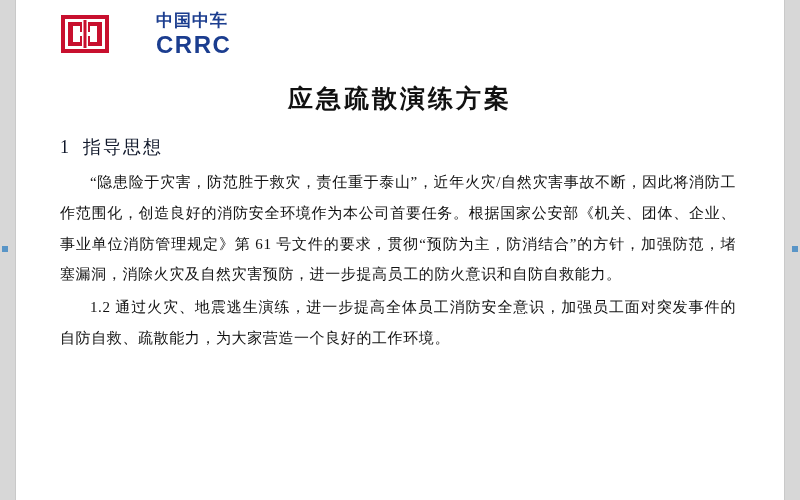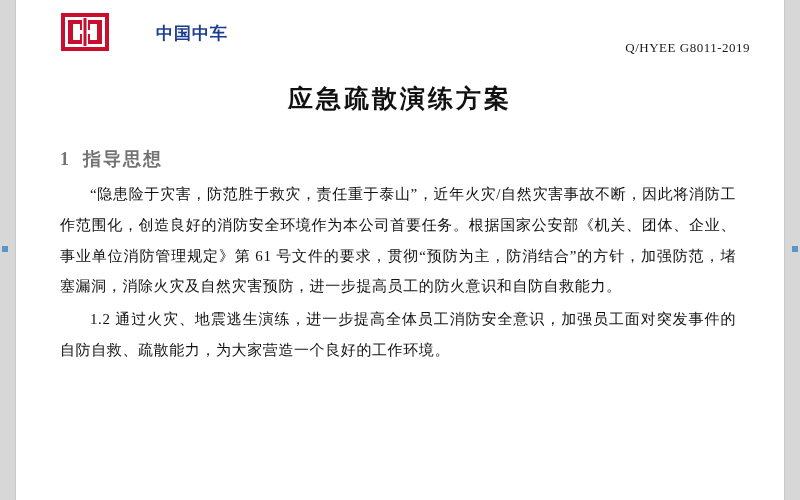--- a/index.html
+++ b/index.html
@@ -100,32 +100,32 @@
     letter-spacing: .5px;
   }
 
   
   .doc-title {
     text-align: center;
     font-size: 25px;
     font-weight: bold;
     letter-spacing: 3px;
     color: #111;
-    margin: 8px 0 32px 0;
+    margin: 8px 0 20px 0;
     font-family: "Liberation Serif", serif;
   }
 
   
   .doc-body {
     padding: 0 40px 0 44px;
   }
   .sec-heading {
     font-size: 18px;
-    font-weight: bold;
-    color: #737373;
+    font-weight: normal;
+    color: #0f172a;
     letter-spacing: 2px;
     margin: 8px 0 8px 0;
   }
   .sec-heading .num {
     margin-right: 12px;
     font-family: "Liberation Serif", serif;
   }
   p.para {
     font-size: 15px;
     color: #111;
@@ -160,23 +160,23 @@
             <rect x="8" y="10" width="34" height="24" fill="#c8102e"></rect>
             <rect x="13" y="14" width="7" height="16" fill="#ffffff"></rect>
             <rect x="30" y="14" width="7" height="16" fill="#ffffff"></rect>
             <rect x="13" y="20" width="24" height="4" fill="#ffffff"></rect>
             <rect x="22" y="8" width="6" height="28" fill="#ffffff"></rect>
             <rect x="23.5" y="8" width="3" height="28" fill="#c8102e"></rect>
           </svg>
         </span>
         <span class="logo-text">
           <div class="logo-cn">中国中车</div>
+          <div class="logo-en">CRRC</div>
         </span>
       </div>
-      <div class="doc-code">Q/HYEE G8011-2019</div>
     </div>
 
     <h1 class="doc-title">应急疏散演练方案</h1>
 
     <div class="doc-body">
 
       <h2 class="sec-heading">
         <span class="num">1</span><span>指导思想</span>
       </h2>
       <p class="para">“隐患险于灾害，防范胜于救灾，责任重于泰山”，近年火灾/自然灾害事故不断，因此将消防工作范围化，创造良好的消防安全环境作为本公司首要任务。根据国家公安部《机关、团体、企业、事业单位消防管理规定》第 61 号文件的要求，贯彻“预防为主，防消结合”的方针，加强防范，堵塞漏洞，消除火灾及自然灾害预防，进一步提高员工的防火意识和自防自救能力。</p>

